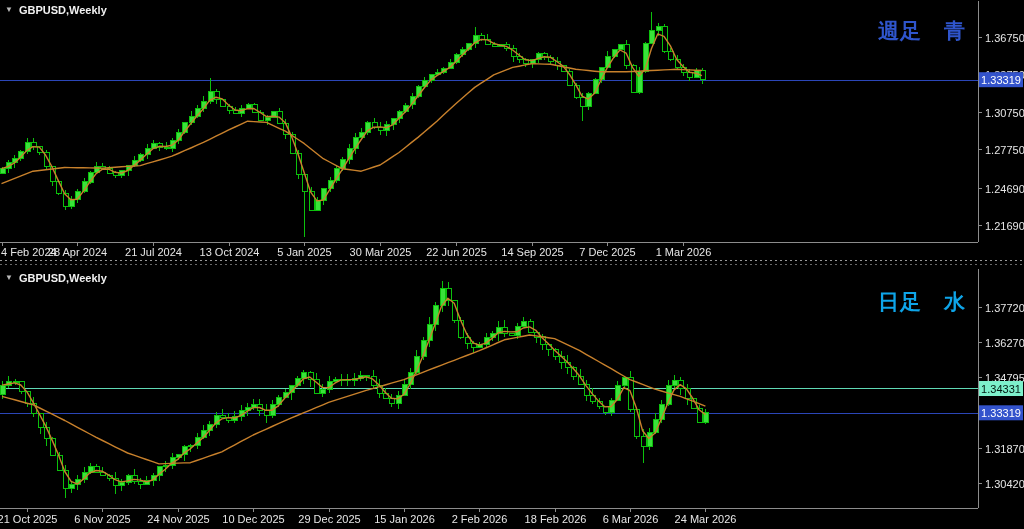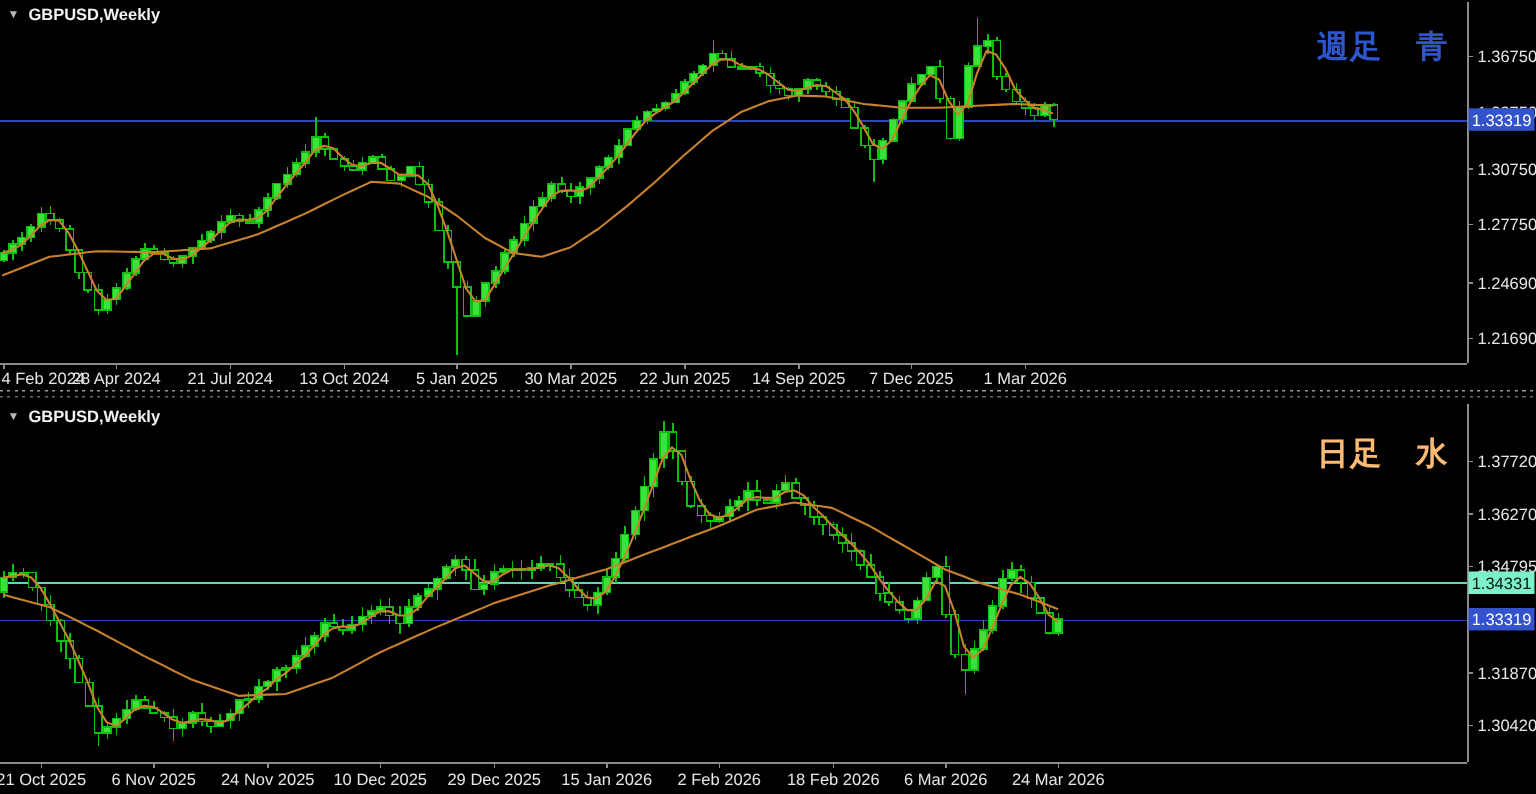--- a/index.html
+++ b/index.html
@@ -572,16 +572,16 @@
         <text x="705.5" y="255" text-anchor="middle">24 Mar 2026</text>
         <rect x="979" y="113.0" width="44" height="15" fill="#7df0cb"></rect>
         <text x="1001" y="124.5" text-anchor="middle" fill="#001810" style="fill:#001810">1.34331</text>
         <rect x="979" y="137.3" width="44" height="15" fill="#3353cc"></rect>
         <text x="1001" y="148.8" text-anchor="middle" fill="#ffffff" style="fill:#ffffff">1.33319</text>
       </svg>
     <div class="title">
       <span class="tri">▼</span>
       <span>GBPUSD,Weekly</span>
     </div>
-    <div class="jp" style="color: #fdba74;">日足　水</div>
+    <div class="jp" style="color: #0ea5e9;">日足　水</div>
   </section>
 
 </div>
 
 </body></html>

